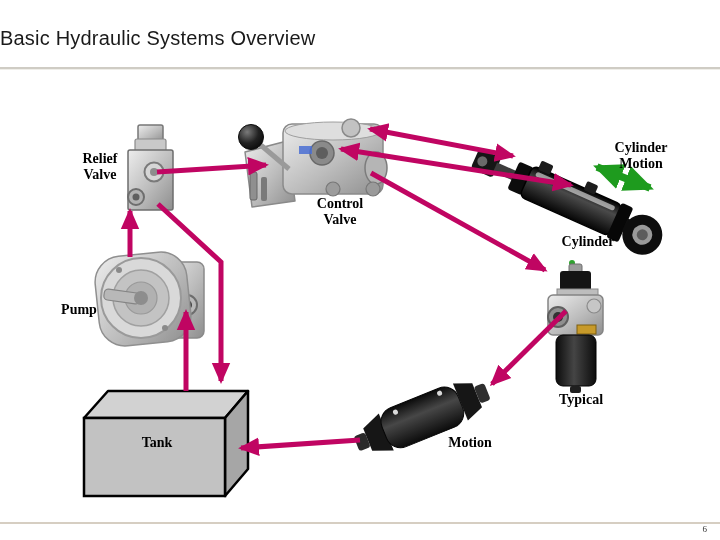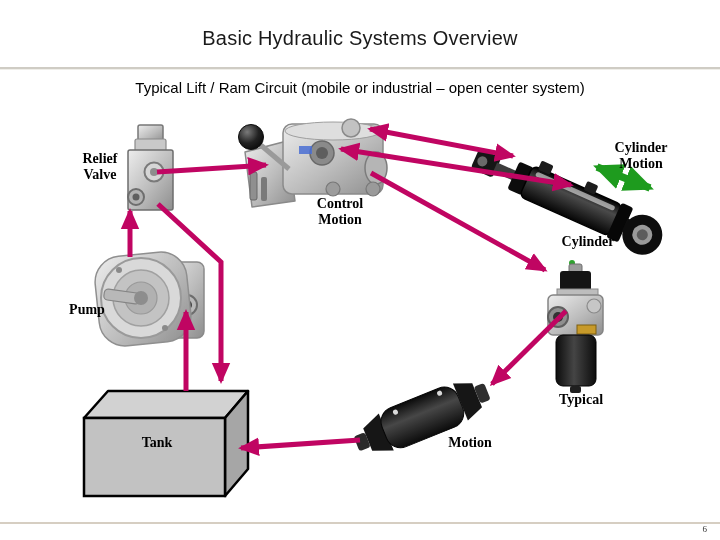--- a/index.html
+++ b/index.html
@@ -1,21 +1,21 @@
 <!DOCTYPE html>
 <html><head>
 <meta charset="utf-8">
 <style>
   html,body{margin:0;padding:0;background:#fff;}
   .slide{
     position:relative;width:720px;height:540px;background:#ffffff;overflow:hidden;
     font-family:"Liberation Sans",sans-serif;
   }
   .title{
-    position:absolute;top:27px;left:0;width:720px;text-align:center;
+    position:absolute;top:27px;left:0;width:720px;
     font-size:20px;color:#1a1a1a;letter-spacing:0.2px;
   }
   .title-divider{
     position:absolute;top:67px;left:0;width:720px;height:2px;
     background:#cfccc4;border-bottom:1px solid #efeee9;
   }
   .subtitle{
     position:absolute;top:79px;left:0;width:720px;text-align:center;
     font-size:15px;color:#000;
   }
@@ -34,21 +34,20 @@
     font-family:"Liberation Serif","DejaVu Serif",serif;font-size:9px;color:#333;
   }
 </style>
 </head>
 <body>
 
 <div class="slide">
 
   <div class="title">Basic Hydraulic Systems Overview</div>
   <div class="title-divider"></div>
-  <div class="subtitle">Typical Lift / Ram Circuit (mobile or industrial – open center system)</div>
 
   <div class="diagram">
     <svg width="720" height="540" viewBox="0 0 720 540">
       <defs>
         <linearGradient id="gm" x1="0" y1="0" x2="1" y2="1">
           <stop offset="0" stop-color="#ededed"></stop>
           <stop offset="0.55" stop-color="#bcbcbc"></stop>
           <stop offset="1" stop-color="#8e8e8e"></stop>
         </linearGradient>
         <linearGradient id="gc" x1="0" y1="0" x2="0" y2="1">
@@ -177,25 +176,25 @@
         <line x1="566" y1="311" x2="492" y2="384" marker-end="url(#am)"></line>
         <line x1="360" y1="440" x2="241" y2="448" marker-end="url(#am)"></line>
       </g>
 
       <line x1="597" y1="167" x2="650" y2="188" stroke="#1E9B1E" stroke-width="7.5" marker-start="url(#ag)" marker-end="url(#ag)"></line>
     </svg>
 
     <div class="lbl" style="left:74px;top:151px;width:52px;">Relief
 Valve</div>
     <div class="lbl" style="left:308px;top:196px;width:64px;">Control
-Motion</div>
+Valve</div>
     <div class="lbl" style="left:552px;top:234px;width:72px;">Cylinder</div>
     <div class="lbl" style="left:608px;top:140px;width:66px;">Cylinder
 Motion</div>
-    <div class="lbl" style="left:64px;top:302px;width:46px;">Pump</div>
+    <div class="lbl" style="left:56px;top:302px;width:46px;">Pump</div>
     <div class="lbl" style="left:129px;top:435px;width:56px;text-align:center;">Tank</div>
     <div class="lbl" style="left:443px;top:435px;width:54px;">Motion</div>
     <div class="lbl" style="left:558px;top:392px;width:46px;">Typical</div>
   </div>
 
   <div class="footer-line"></div>
   <div class="page-number">6</div>
 </div>
 
 </body></html>

